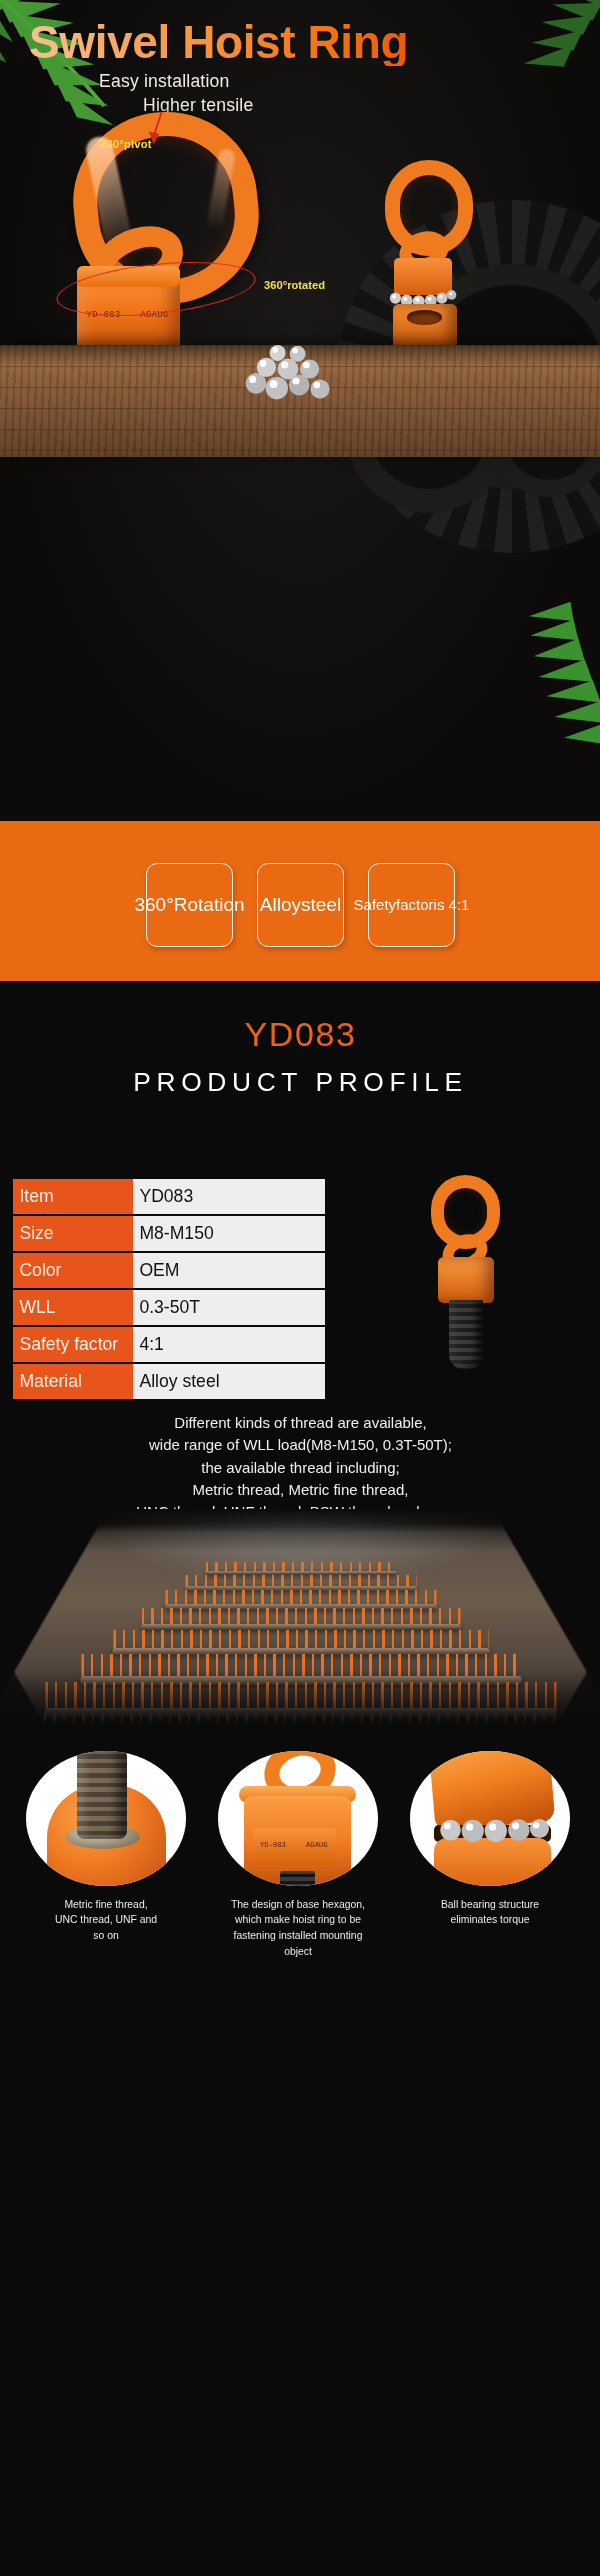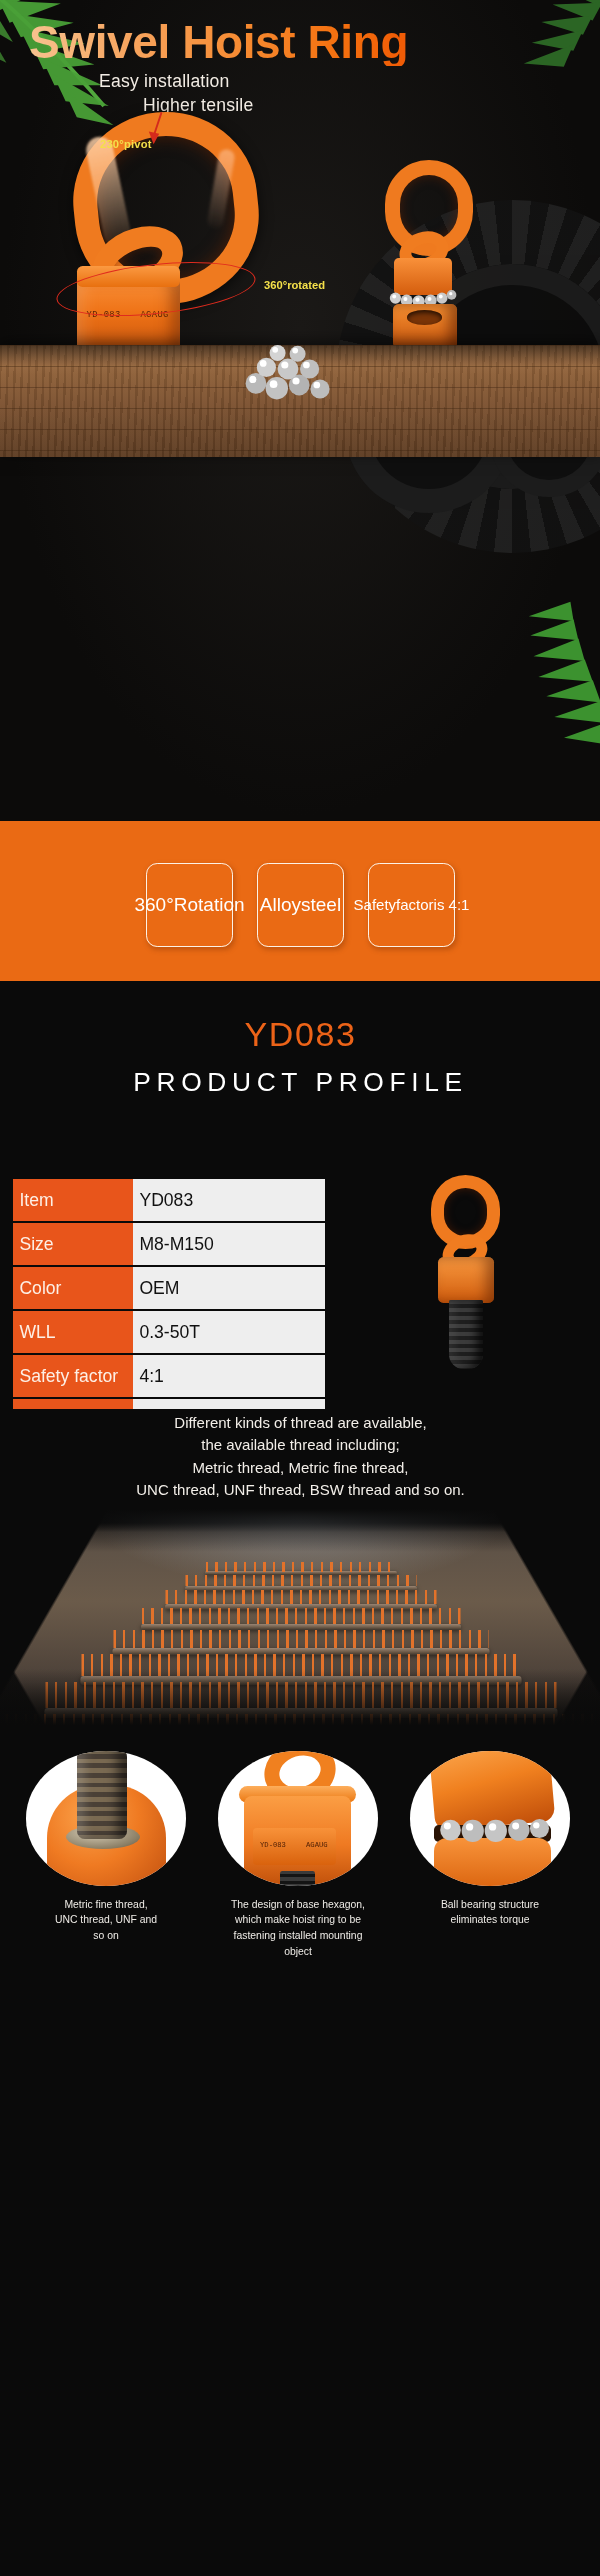--- a/index.html
+++ b/index.html
@@ -140,21 +140,21 @@
   .profile{ position:relative; width:601px; background:#0a0a0a; padding-top:34px; height:188px; }
   .profile-code{ text-align:center; color:#ec6318; font-size:34px; letter-spacing:1.6px;
     font-weight:normal; }
   .profile-label{ text-align:center; color:#ffffff; font-size:26.4px; letter-spacing:5.6px;
     margin-top:13px; font-weight:normal; }
 
   
   .specs-wrap{ position:relative; width:601px; height:240px; background:#0a0a0a; }
   .spec-table{ position:absolute; left:13px; top:8px; width:312px;
     border-collapse:separate; border-spacing:0 2.4px; }
-  .spec-table td{ height:42px; font-size:17.6px; padding:0 6.4px; }
+  .spec-table td{ height:35px; font-size:17.6px; padding:0 6.4px; }
   .spec-k{ width:120px; background:#e8551b; color:#fdf0e6; }
   .spec-v{ background:#eeeeee; color:#111111; }
 
   .specs-img{ position:absolute; right:69px; top:0; width:136px; height:224px; }
   .sp-ring{ position:absolute; left:35px; top:6.4px; width:69px; height:74px;
     border-radius:50%/46%; border:13.6px solid #ef7a1f;
     box-shadow:inset 0 0 9.6px rgba(120,40,0,.5); }
   .sp-bail{ position:absolute; left:46px; top:66px; width:46px; height:34px;
     border-radius:50%; border:11.2px solid #f07c20; transform:rotate(-20deg); }
   .sp-body{ position:absolute; left:42px; top:88px; width:56px; height:46px;
@@ -429,20 +429,21 @@
     <div class="specs-img">
       <div class="sp-ring"></div>
       <div class="sp-bail"></div>
       <div class="sp-body"></div>
       <div class="sp-bolt"></div>
     </div>
   </section>
 
   <section class="desc">
     <div>Different kinds of thread are available,</div>
+    <div>wide range of WLL load(M8-M150, 0.3T-50T);</div>
     <div>the available thread including;</div>
     <div>Metric thread, Metric fine thread,</div>
     <div>UNC thread, UNF thread, BSW thread and so on.</div>
   </section>
 
   <section class="factory">
     <div class="factory-inner">
       <div class="rows">
         <div class="frow" style="top:62px;  width:192px; height:4px;"></div>
         <div class="hooks" style="top:53px;  width:191px; height:9.6px;"></div>

